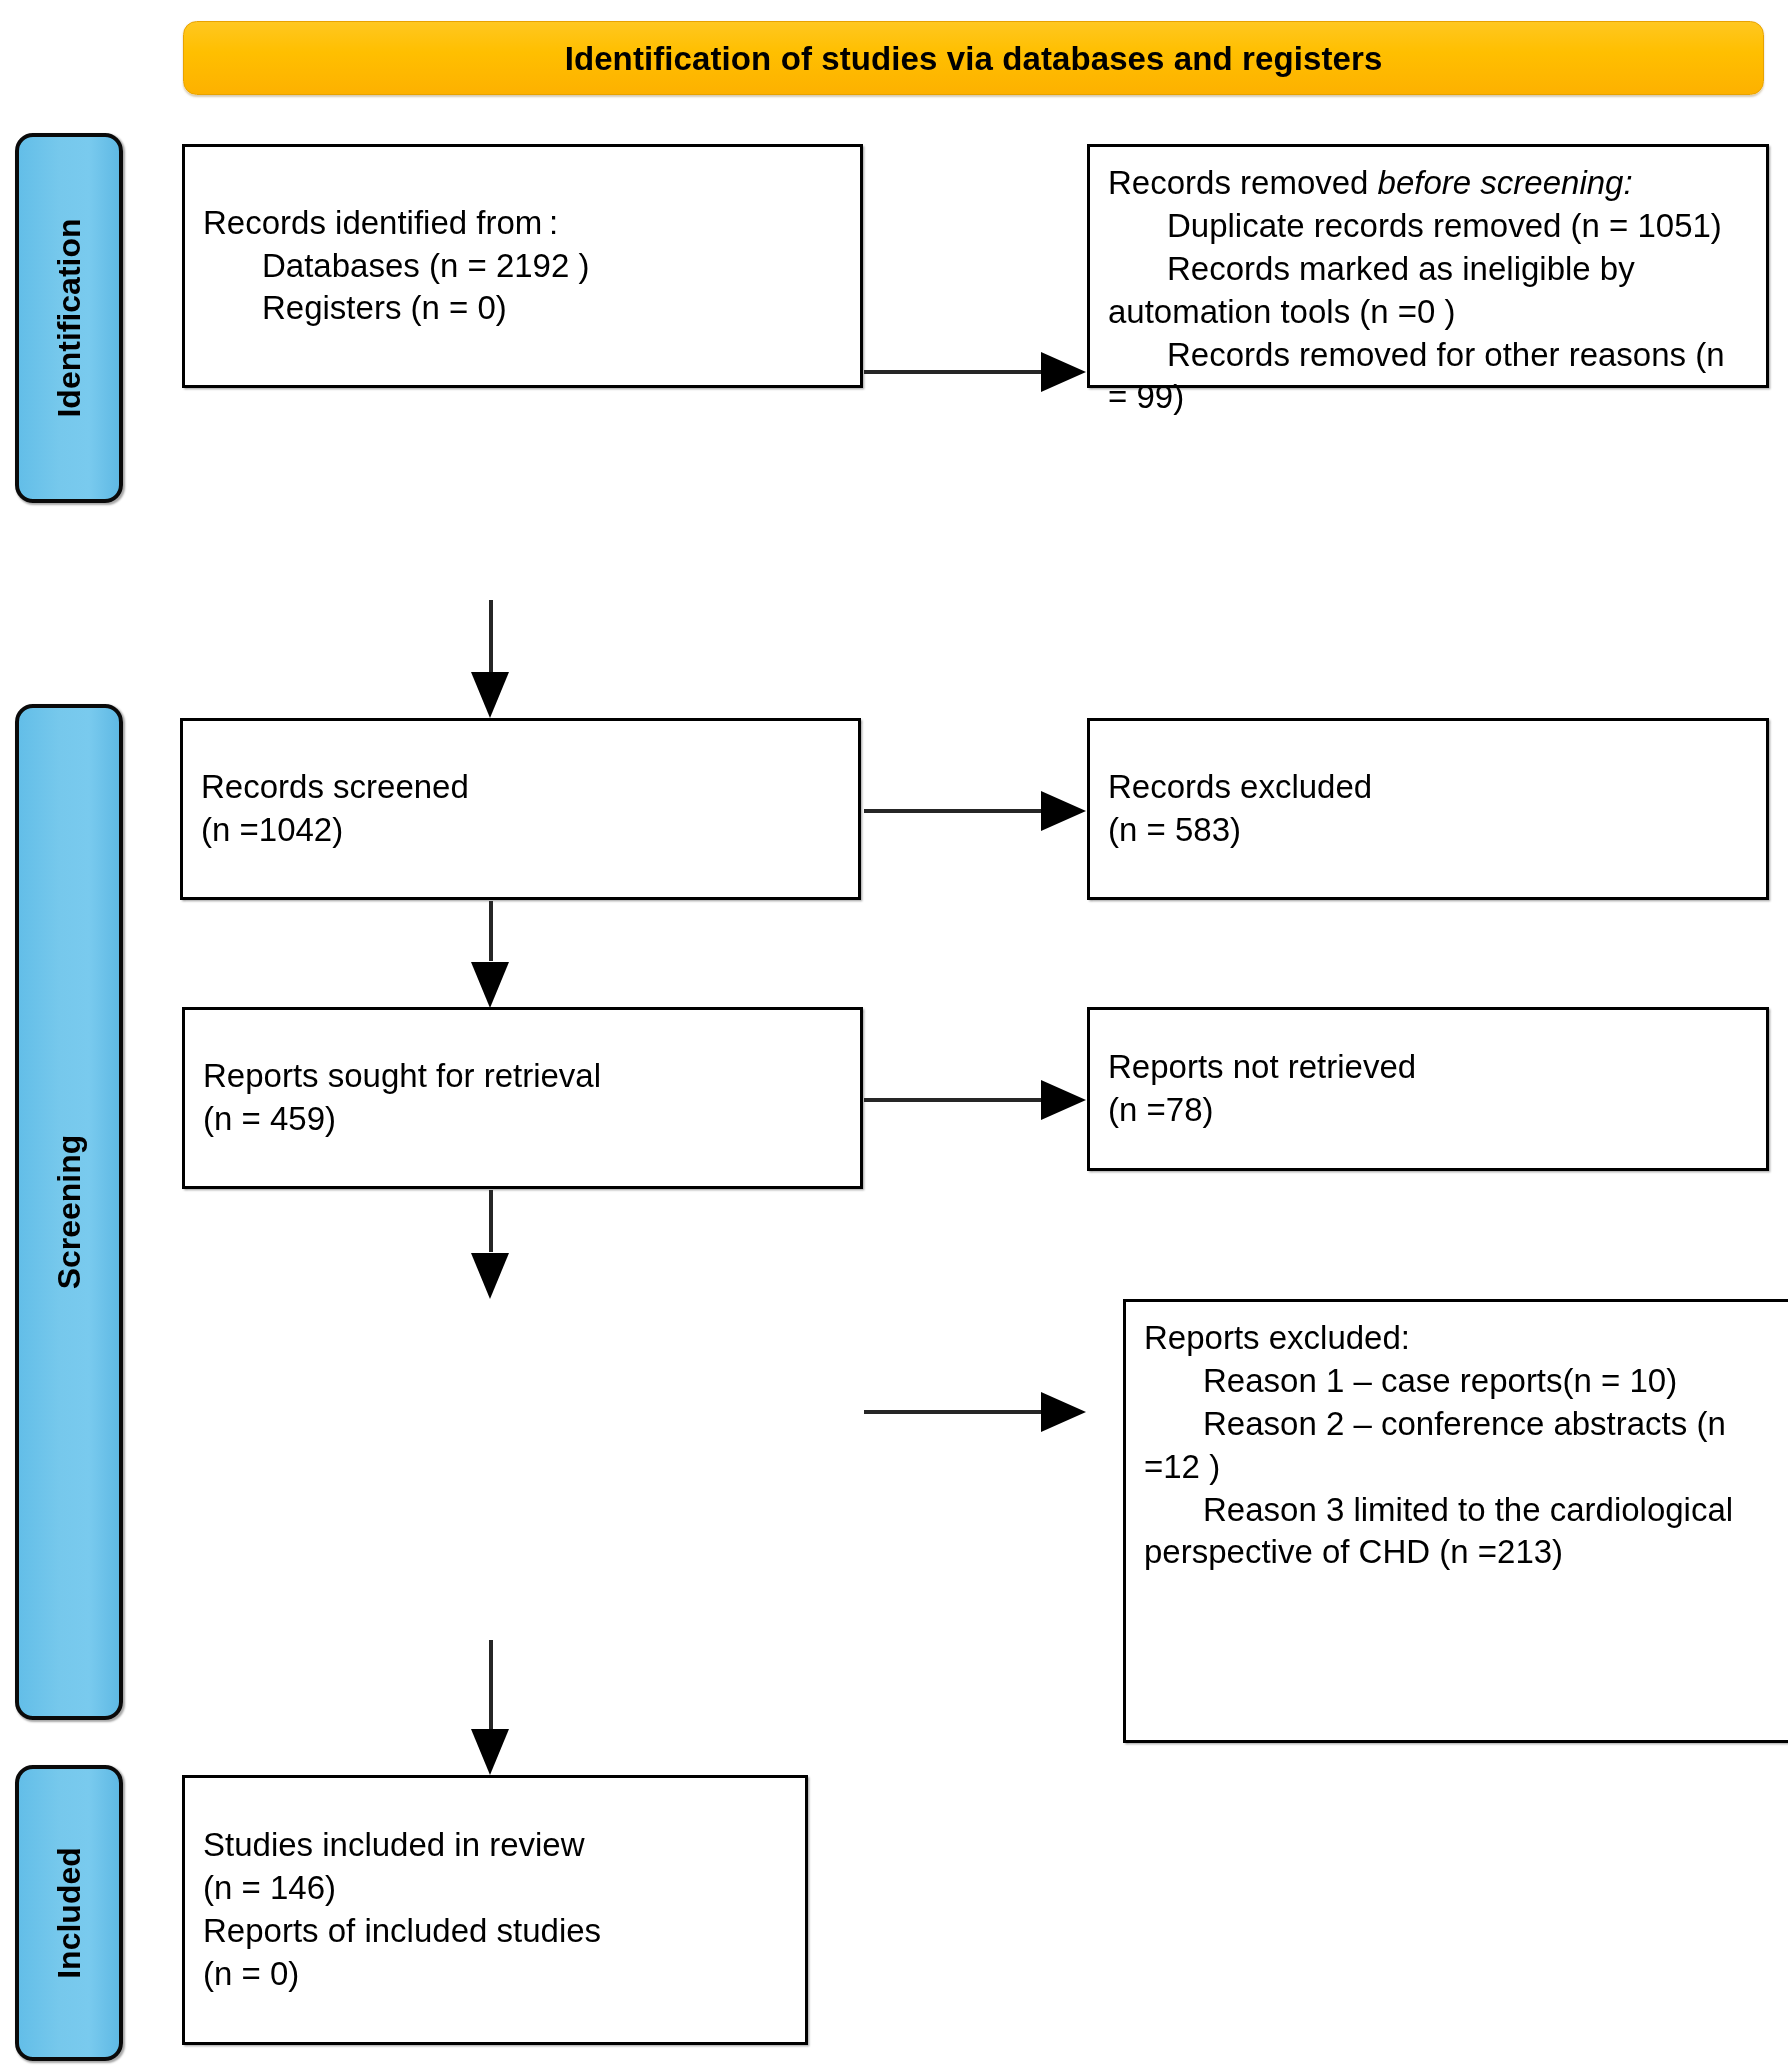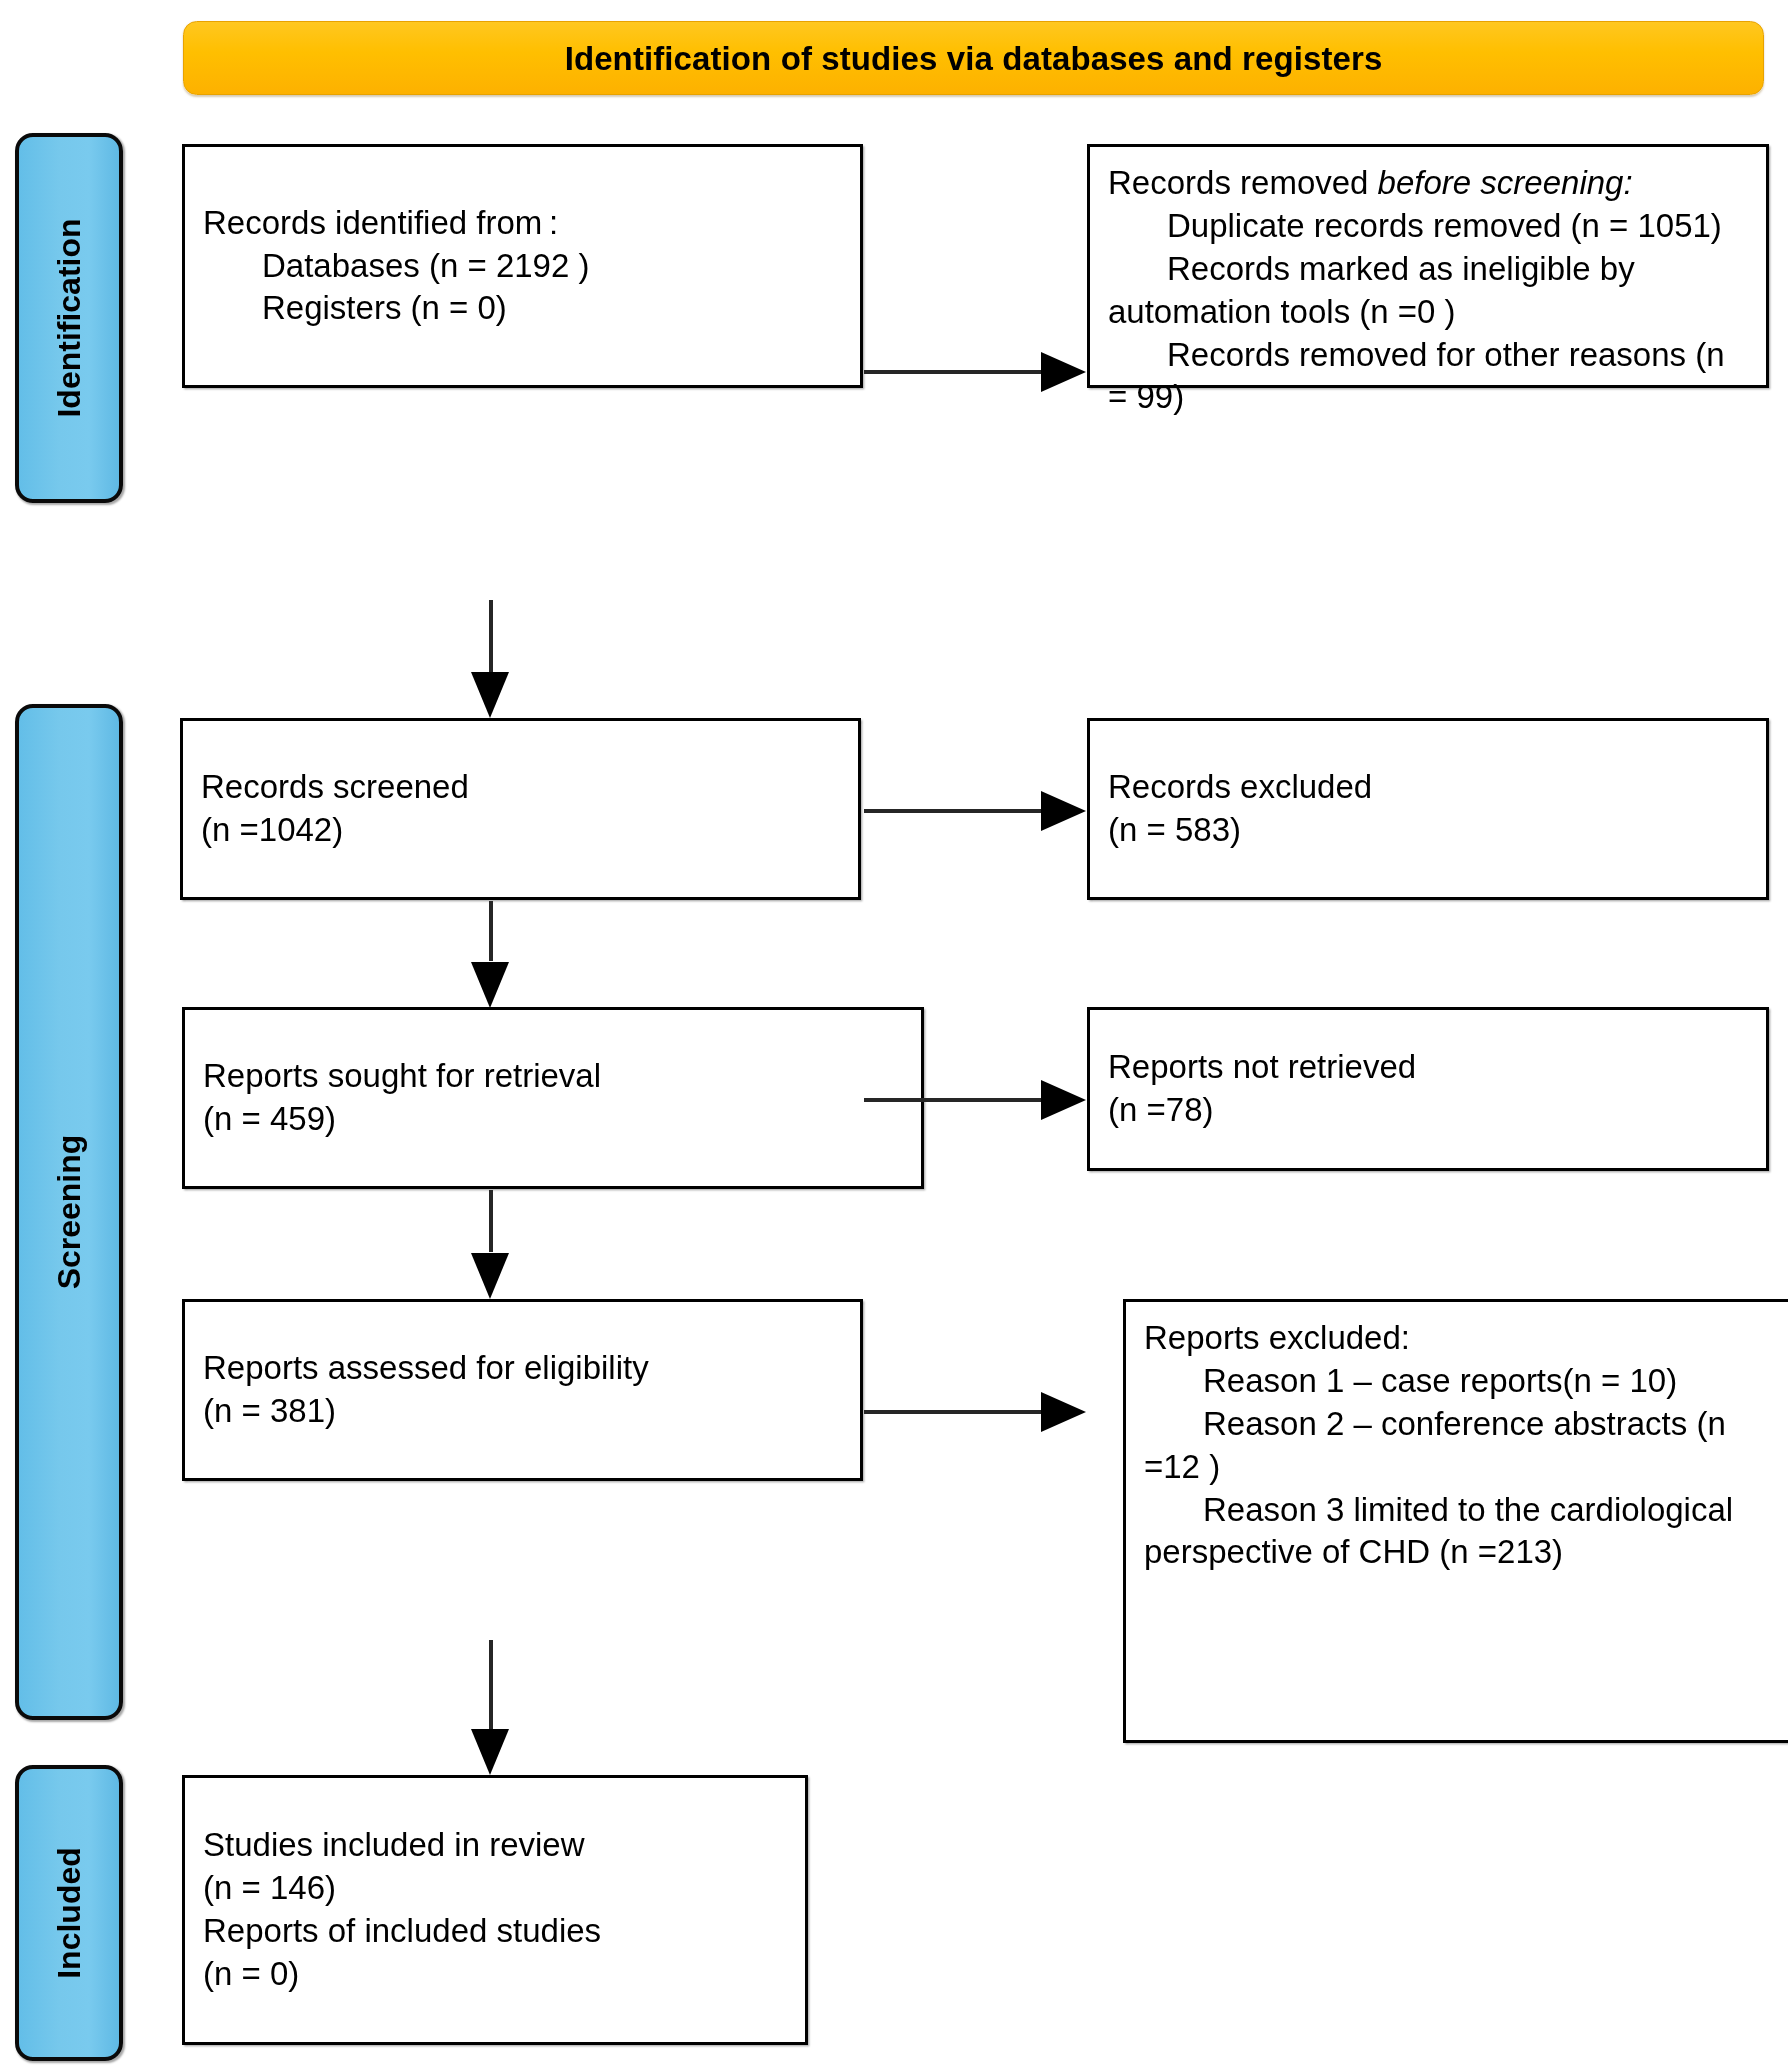--- a/index.html
+++ b/index.html
@@ -83,21 +83,21 @@
 
   
   .sub{ display:block; }
   .sub .first{ padding-left:59px; display:inline; }
 
   
   #box-identified      { left:182px; top:144px;  width:681px; height:244px; }
   #box-removed-before  { left:1087px;top:144px;  width:682px; height:244px; }
   #box-screened        { left:180px; top:718px; width:681px; height:182px; }
   #box-excluded        { left:1087px;top:718px; width:682px; height:182px; }
-  #box-sought          { left:182px; top:1007px; width:742px; height:182px; }
+  #box-sought          { left:182px; top:1007px; width:681px; height:182px; }
   #box-not-retrieved   { left:1087px;top:1007px; width:682px; height:164px; }
   #box-assessed        { left:182px; top:1299px; width:681px; height:182px; }
   #box-reports-excluded{ left:1087px;top:1299px; width:682px; height:444px;margin-left:36px; }
   #box-included        { left:182px; top:1775px; width:626px; height:270px; }
 
   
   #box-removed-before .box-text,
   #box-reports-excluded .box-text{ align-self:flex-start; padding-top:15px; }
   #box-removed-before, #box-reports-excluded{ align-items:flex-start; }
 
@@ -198,26 +198,20 @@
     </div>
   </div>
 
   <div class="box" id="box-not-retrieved">
     <div class="box-text">
       <span class="ln">Reports not retrieved</span>
       <span class="ln">(n =78)</span>
     </div>
   </div>
 
-  <div class="box" id="box-assessed">
-    <div class="box-text">
-      <span class="ln">Reports assessed for eligibility</span>
-      <span class="ln">(n = 381)</span>
-    </div>
-  </div>
 
   <div class="box" id="box-reports-excluded">
     <div class="box-text">
       <span class="ln">Reports excluded:</span>
       <span class="sub"><span class="first">Reason 1 – case reports(n = 10)</span></span>
       <span class="sub"><span class="first">Reason 2 – conference abstracts (n =12 )</span></span>
       <span class="sub"><span class="first">Reason 3 limited to the cardiological perspective of CHD (n =213)</span></span>
     </div>
   </div>
 

